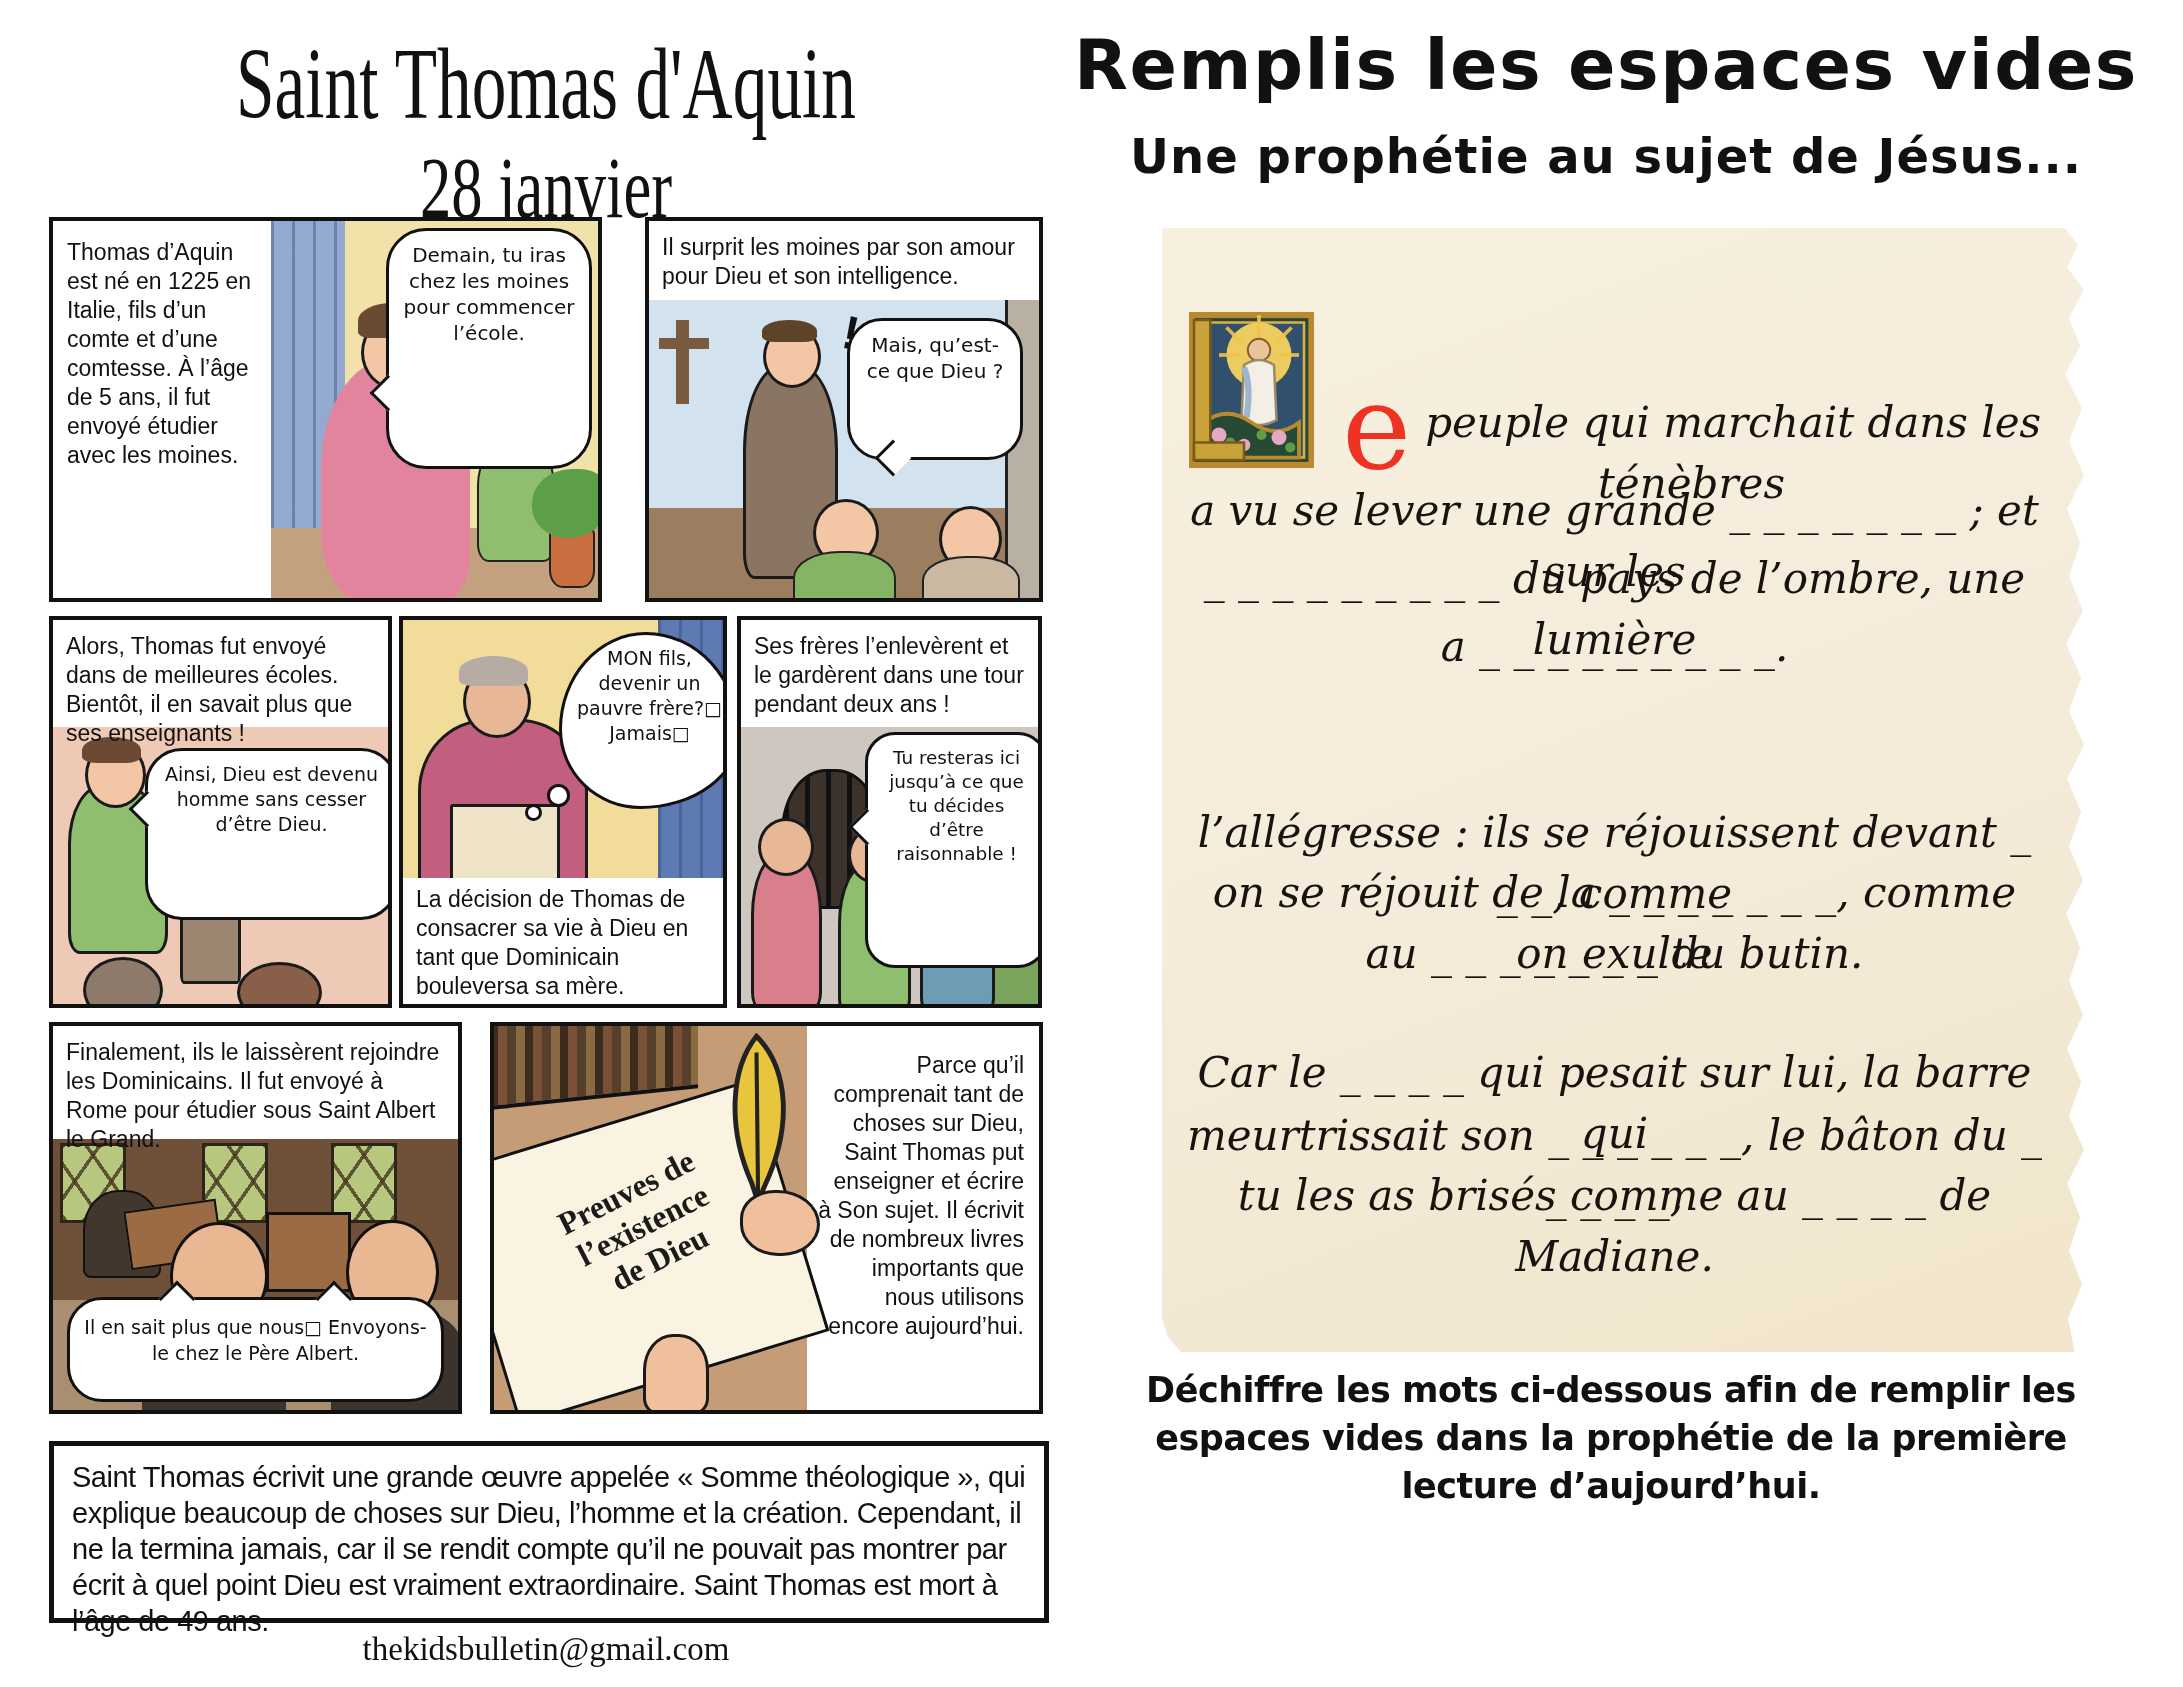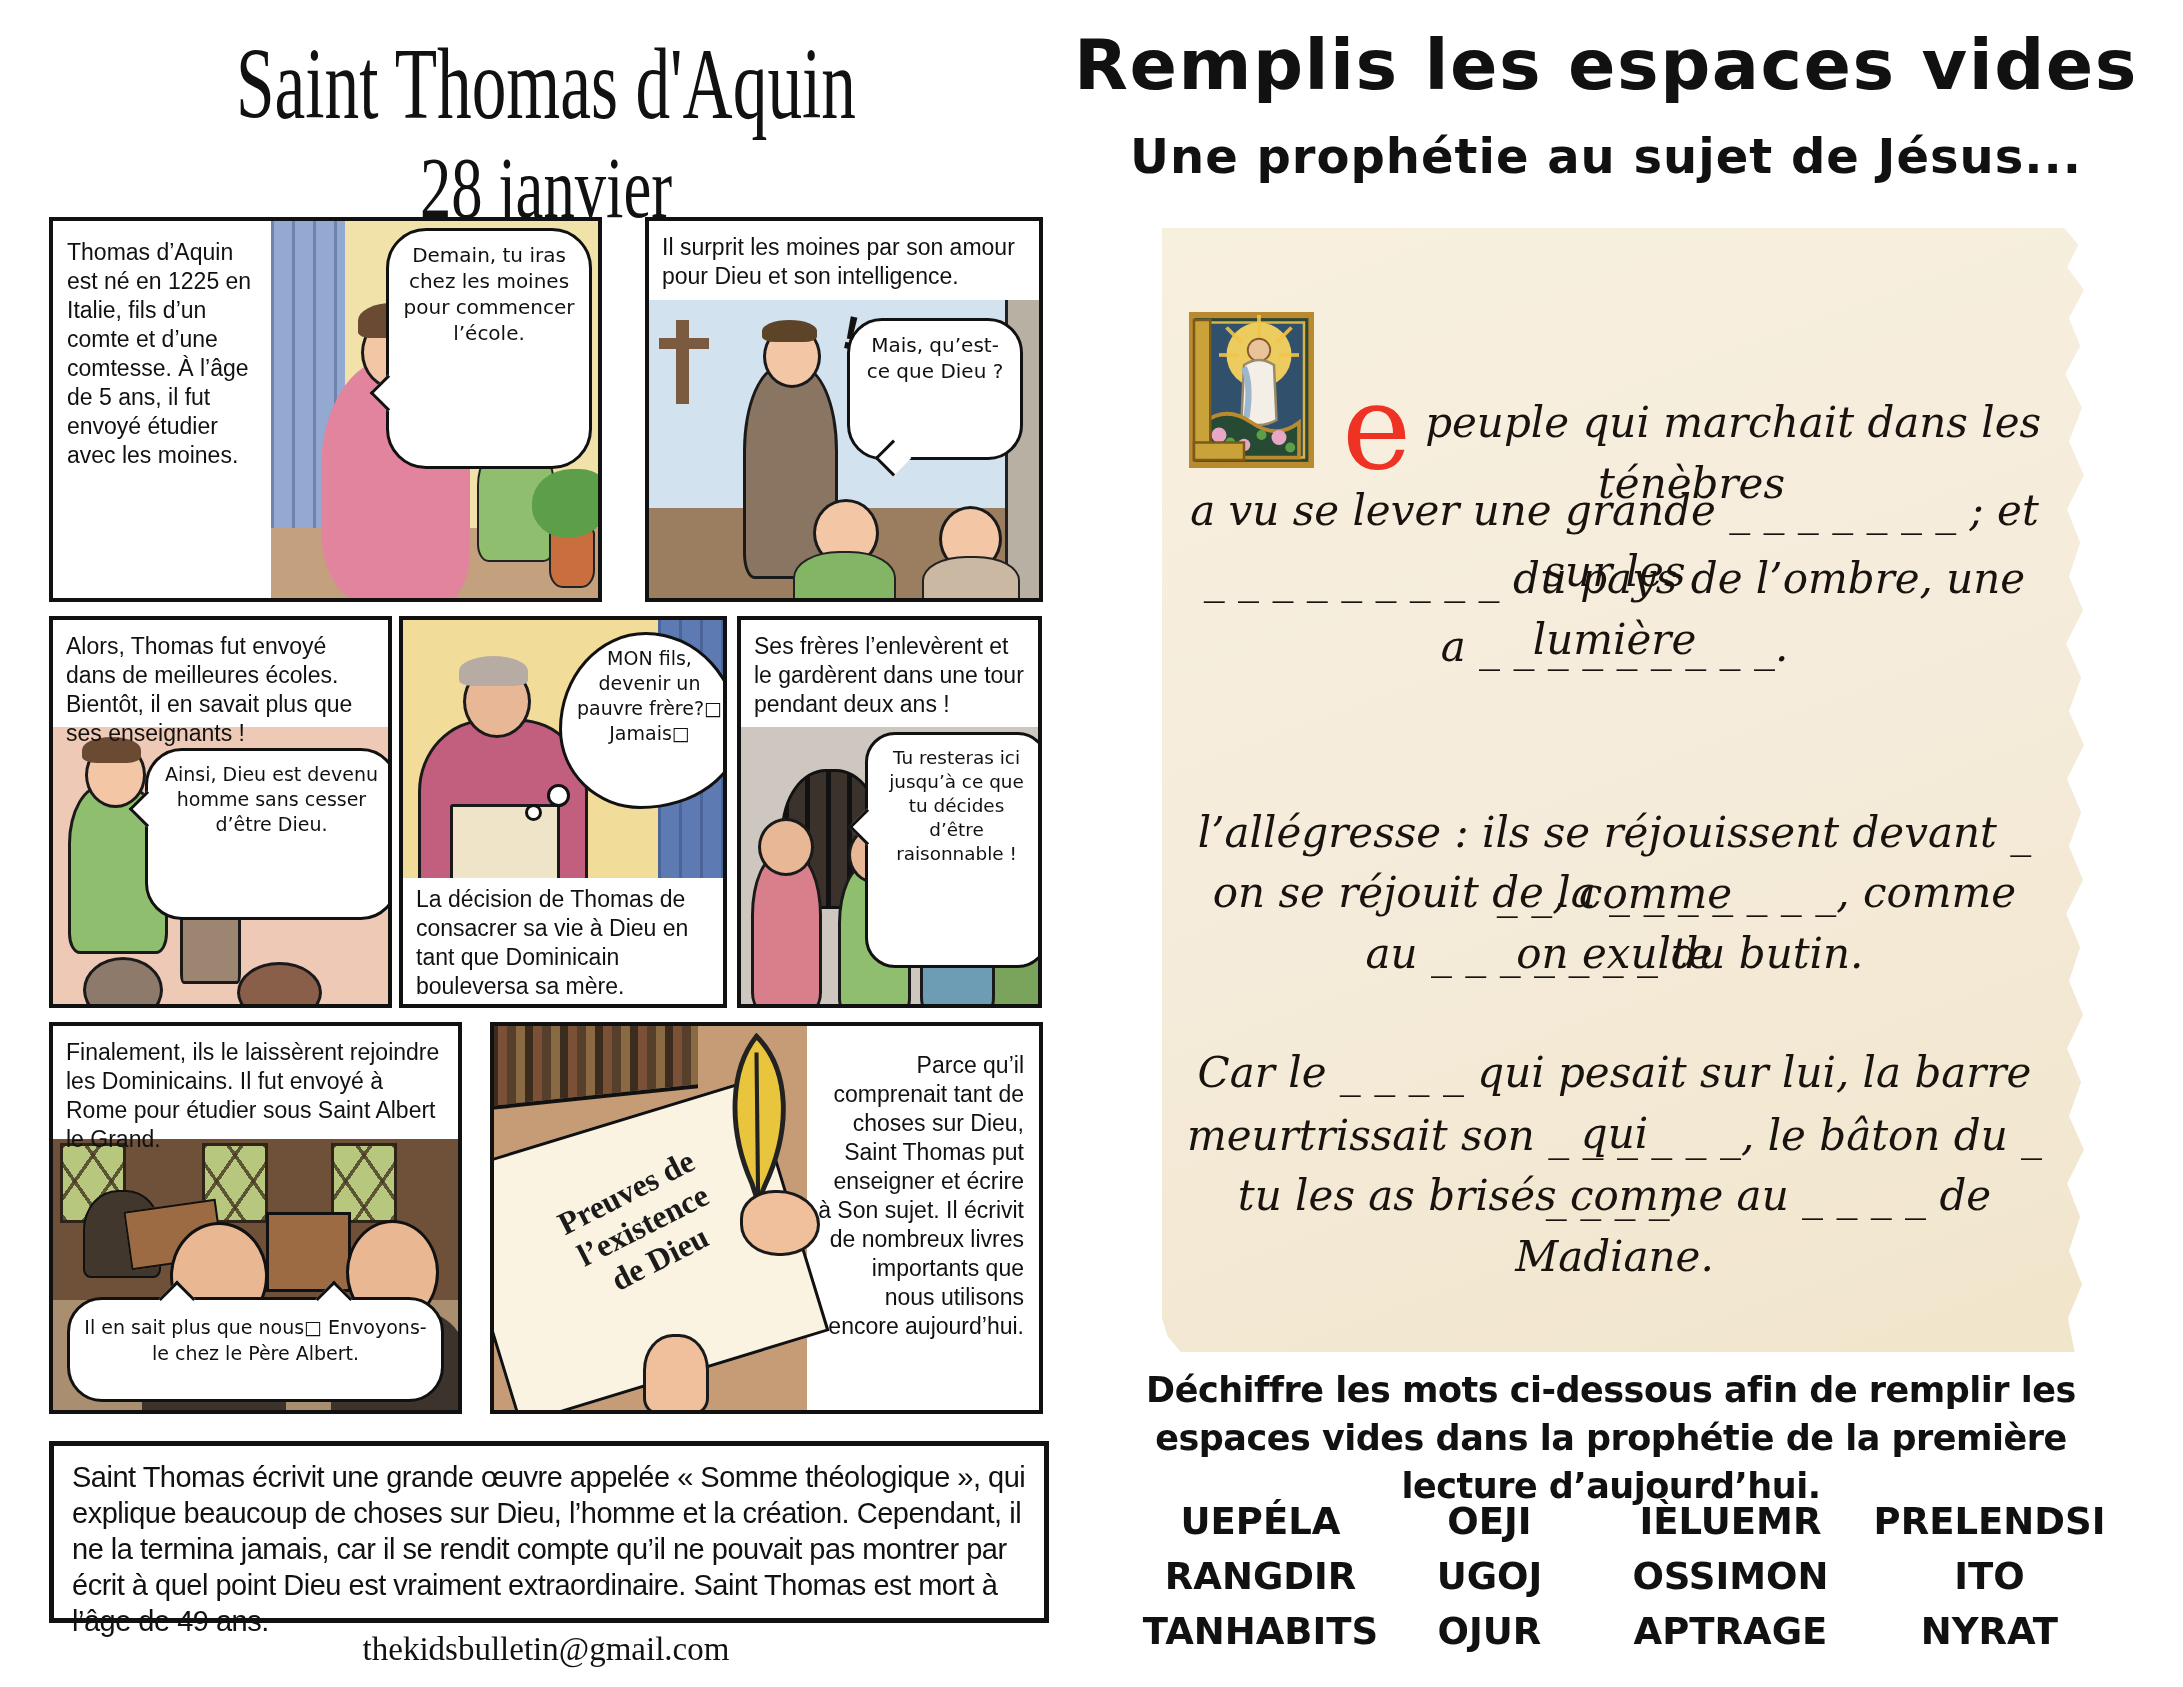--- a/index.html
+++ b/index.html
@@ -249,30 +249,16 @@
       <div class="pline" style="top:634px;">on se réjouit de la _ _ _ _ _ _ _, comme on exulte</div>
       <div class="pline" style="top:695px;">au _ _ _ _ _ _ _ du butin.</div>
 
       <div class="pline" style="top:814px;">Car le _ _ _ _ qui pesait sur lui, la barre qui</div>
       <div class="pline" style="top:877px;">meurtrissait son _ _ _ _ _ _, le bâton du _ _ _ _ _,</div>
       <div class="pline" style="top:937px;">tu les as brisés comme au _ _ _ _ de Madiane.</div>
     </div>
 
     <div class="instr">Déchiffre les mots ci-dessous afin de remplir les espaces vides dans la prophétie de la première lecture d’aujourd’hui.</div>
 
-    <div class="words">
-      <div class="wcell">UEPÉLA</div>
-      <div class="wcell">OEJI</div>
-      <div class="wcell">IÈLUEMR</div>
-      <div class="wcell">PRELENDSI</div>
-      <div class="wcell">RANGDIR</div>
-      <div class="wcell">UGOJ</div>
-      <div class="wcell">OSSIMON</div>
-      <div class="wcell">ITO</div>
-      <div class="wcell">TANHABITS</div>
-      <div class="wcell">OJUR</div>
-      <div class="wcell">APTRAGE</div>
-      <div class="wcell">NYRAT</div>
-    </div>
   </div>
 
 </div>
 
 
 </body></html>

